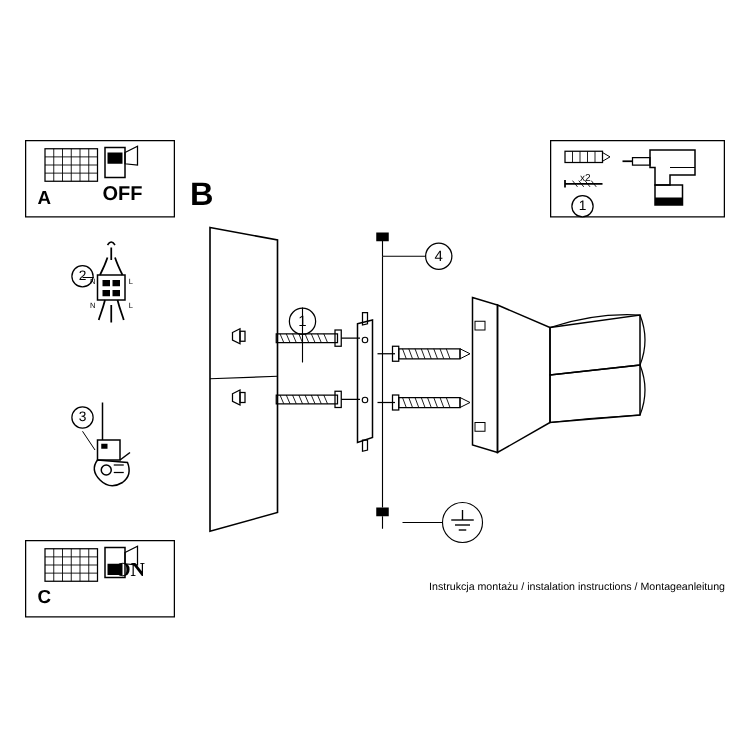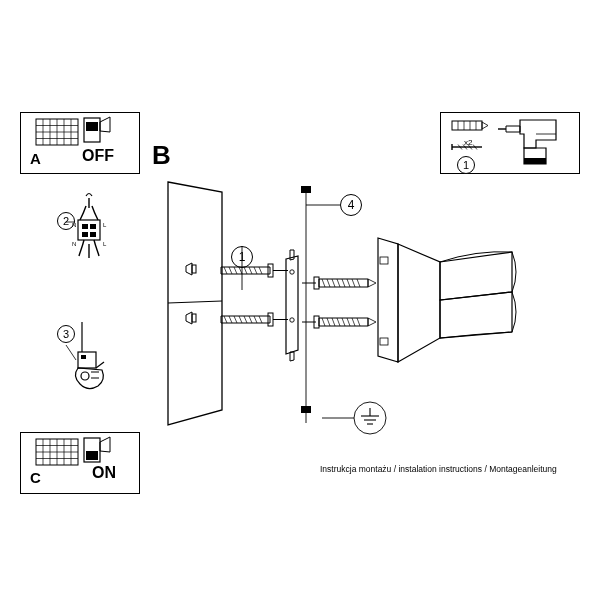--- a/index.html
+++ b/index.html
@@ -60,21 +60,21 @@
     font-size: 11px;
   }
   .qty {
     position: absolute;
     font-size: 8px;
   }
   .footer-text {
     position: absolute;
     font-size: 8.5px;
     line-height: 12px;
-    text-align: left;
+    text-align: right;
     color: #000000;
   }
   svg {
     position: absolute;
     left: 0;
     top: 0;
     overflow: visible;
   }
   .ln { stroke: #000000; fill: none; }
 </style>
@@ -84,21 +84,21 @@
 <div id="sheet">
 
   <div class="frame" style="left:20px; top:112px; width:120px; height:62px;"></div>
   <div class="frame" style="left:20px; top:432px; width:120px; height:62px;"></div>
   <div class="frame" style="left:440px; top:112px; width:140px; height:62px;"></div>
 
   <div class="label-big" style="left:152px; top:140px;">B</div>
   <div class="label-med" style="left:30px; top:150px;">A</div>
   <div class="label-med" style="left:30px; top:469px;">C</div>
   <div class="label-state" style="left:82px; top:147px;">OFF</div>
-  <div class="label-state" style="left:92px; top:464px;">ON</div>
+  <div class="label-state" style="left:92px; top:448px;font-family:Liberation Serif, serif;">ON</div>
 
   <div class="callout small" style="left:57px; top:212px;">2</div>
   <div class="callout small" style="left:57px; top:325px;">3</div>
   <div class="callout" style="left:231px; top:246px;">1</div>
   <div class="callout" style="left:340px; top:194px;">4</div>
   <div class="callout small" style="left:457px; top:156px;">1</div>
   <div class="qty" style="left:464px; top:138px;">x2</div>
 
   <div class="footer-text" style="left:320px; top:463px; width:260px;">
     <div>Instrukcja montażu / instalation instructions / Montageanleitung</div>

